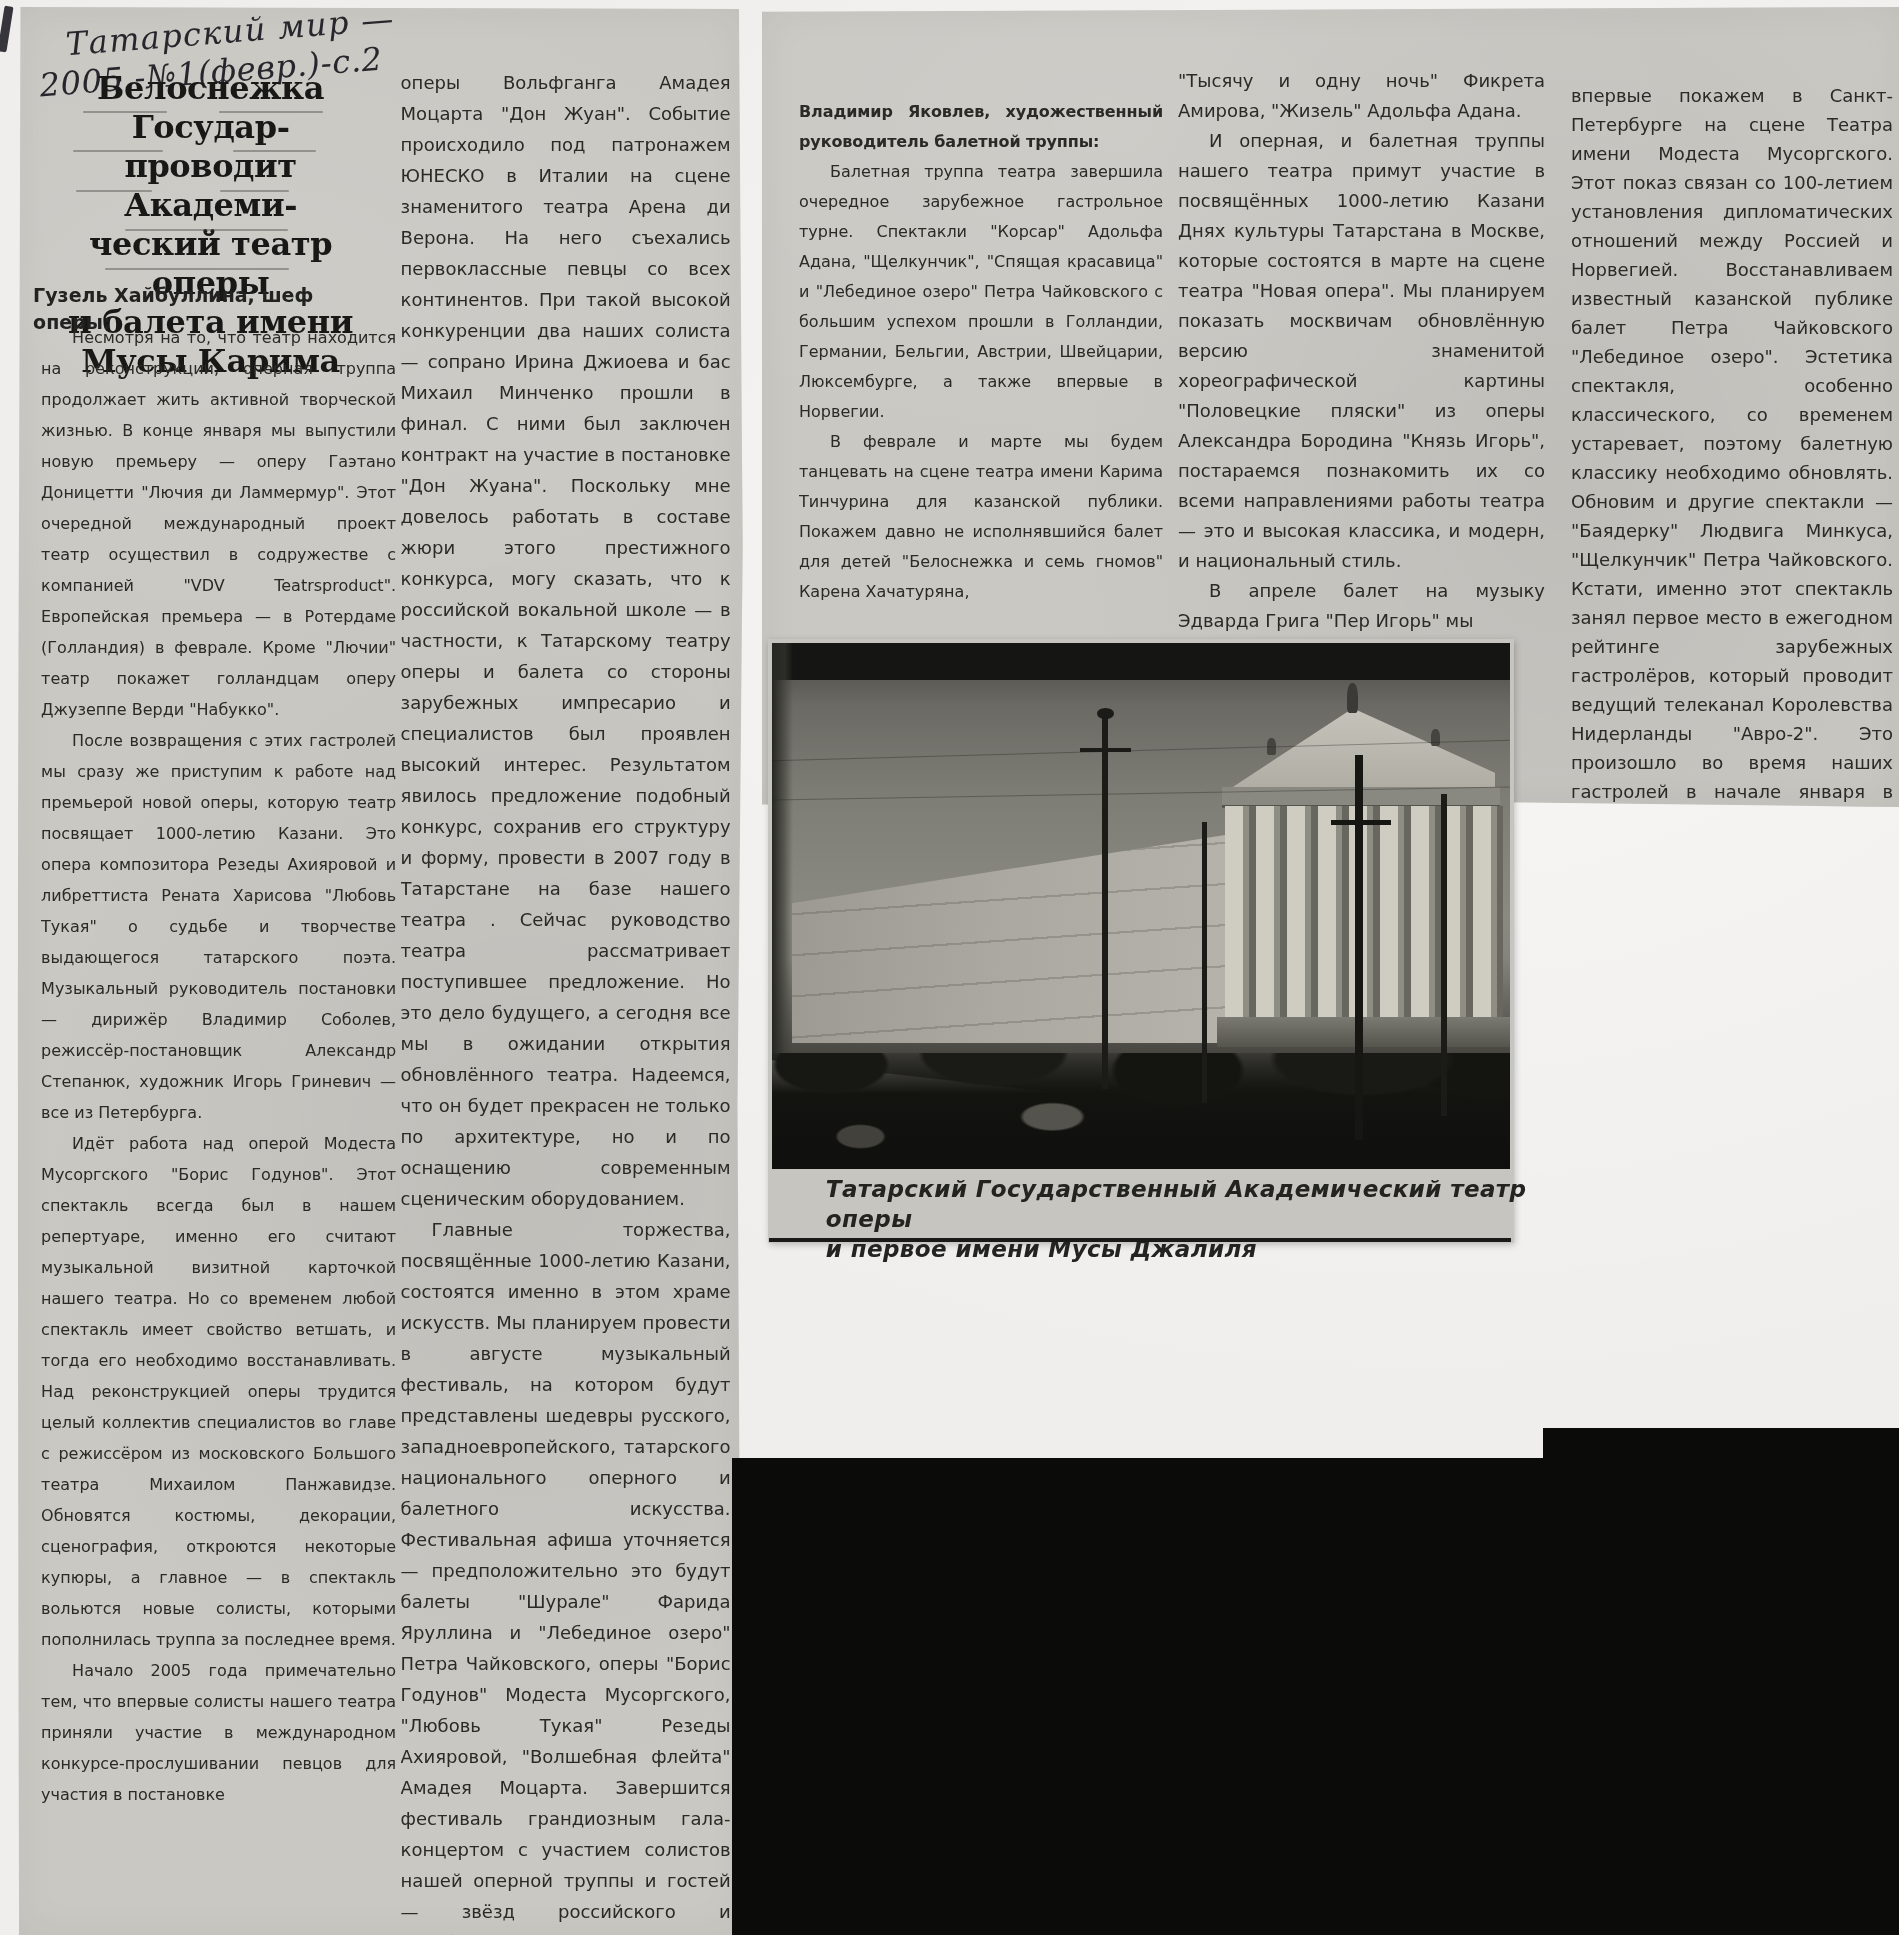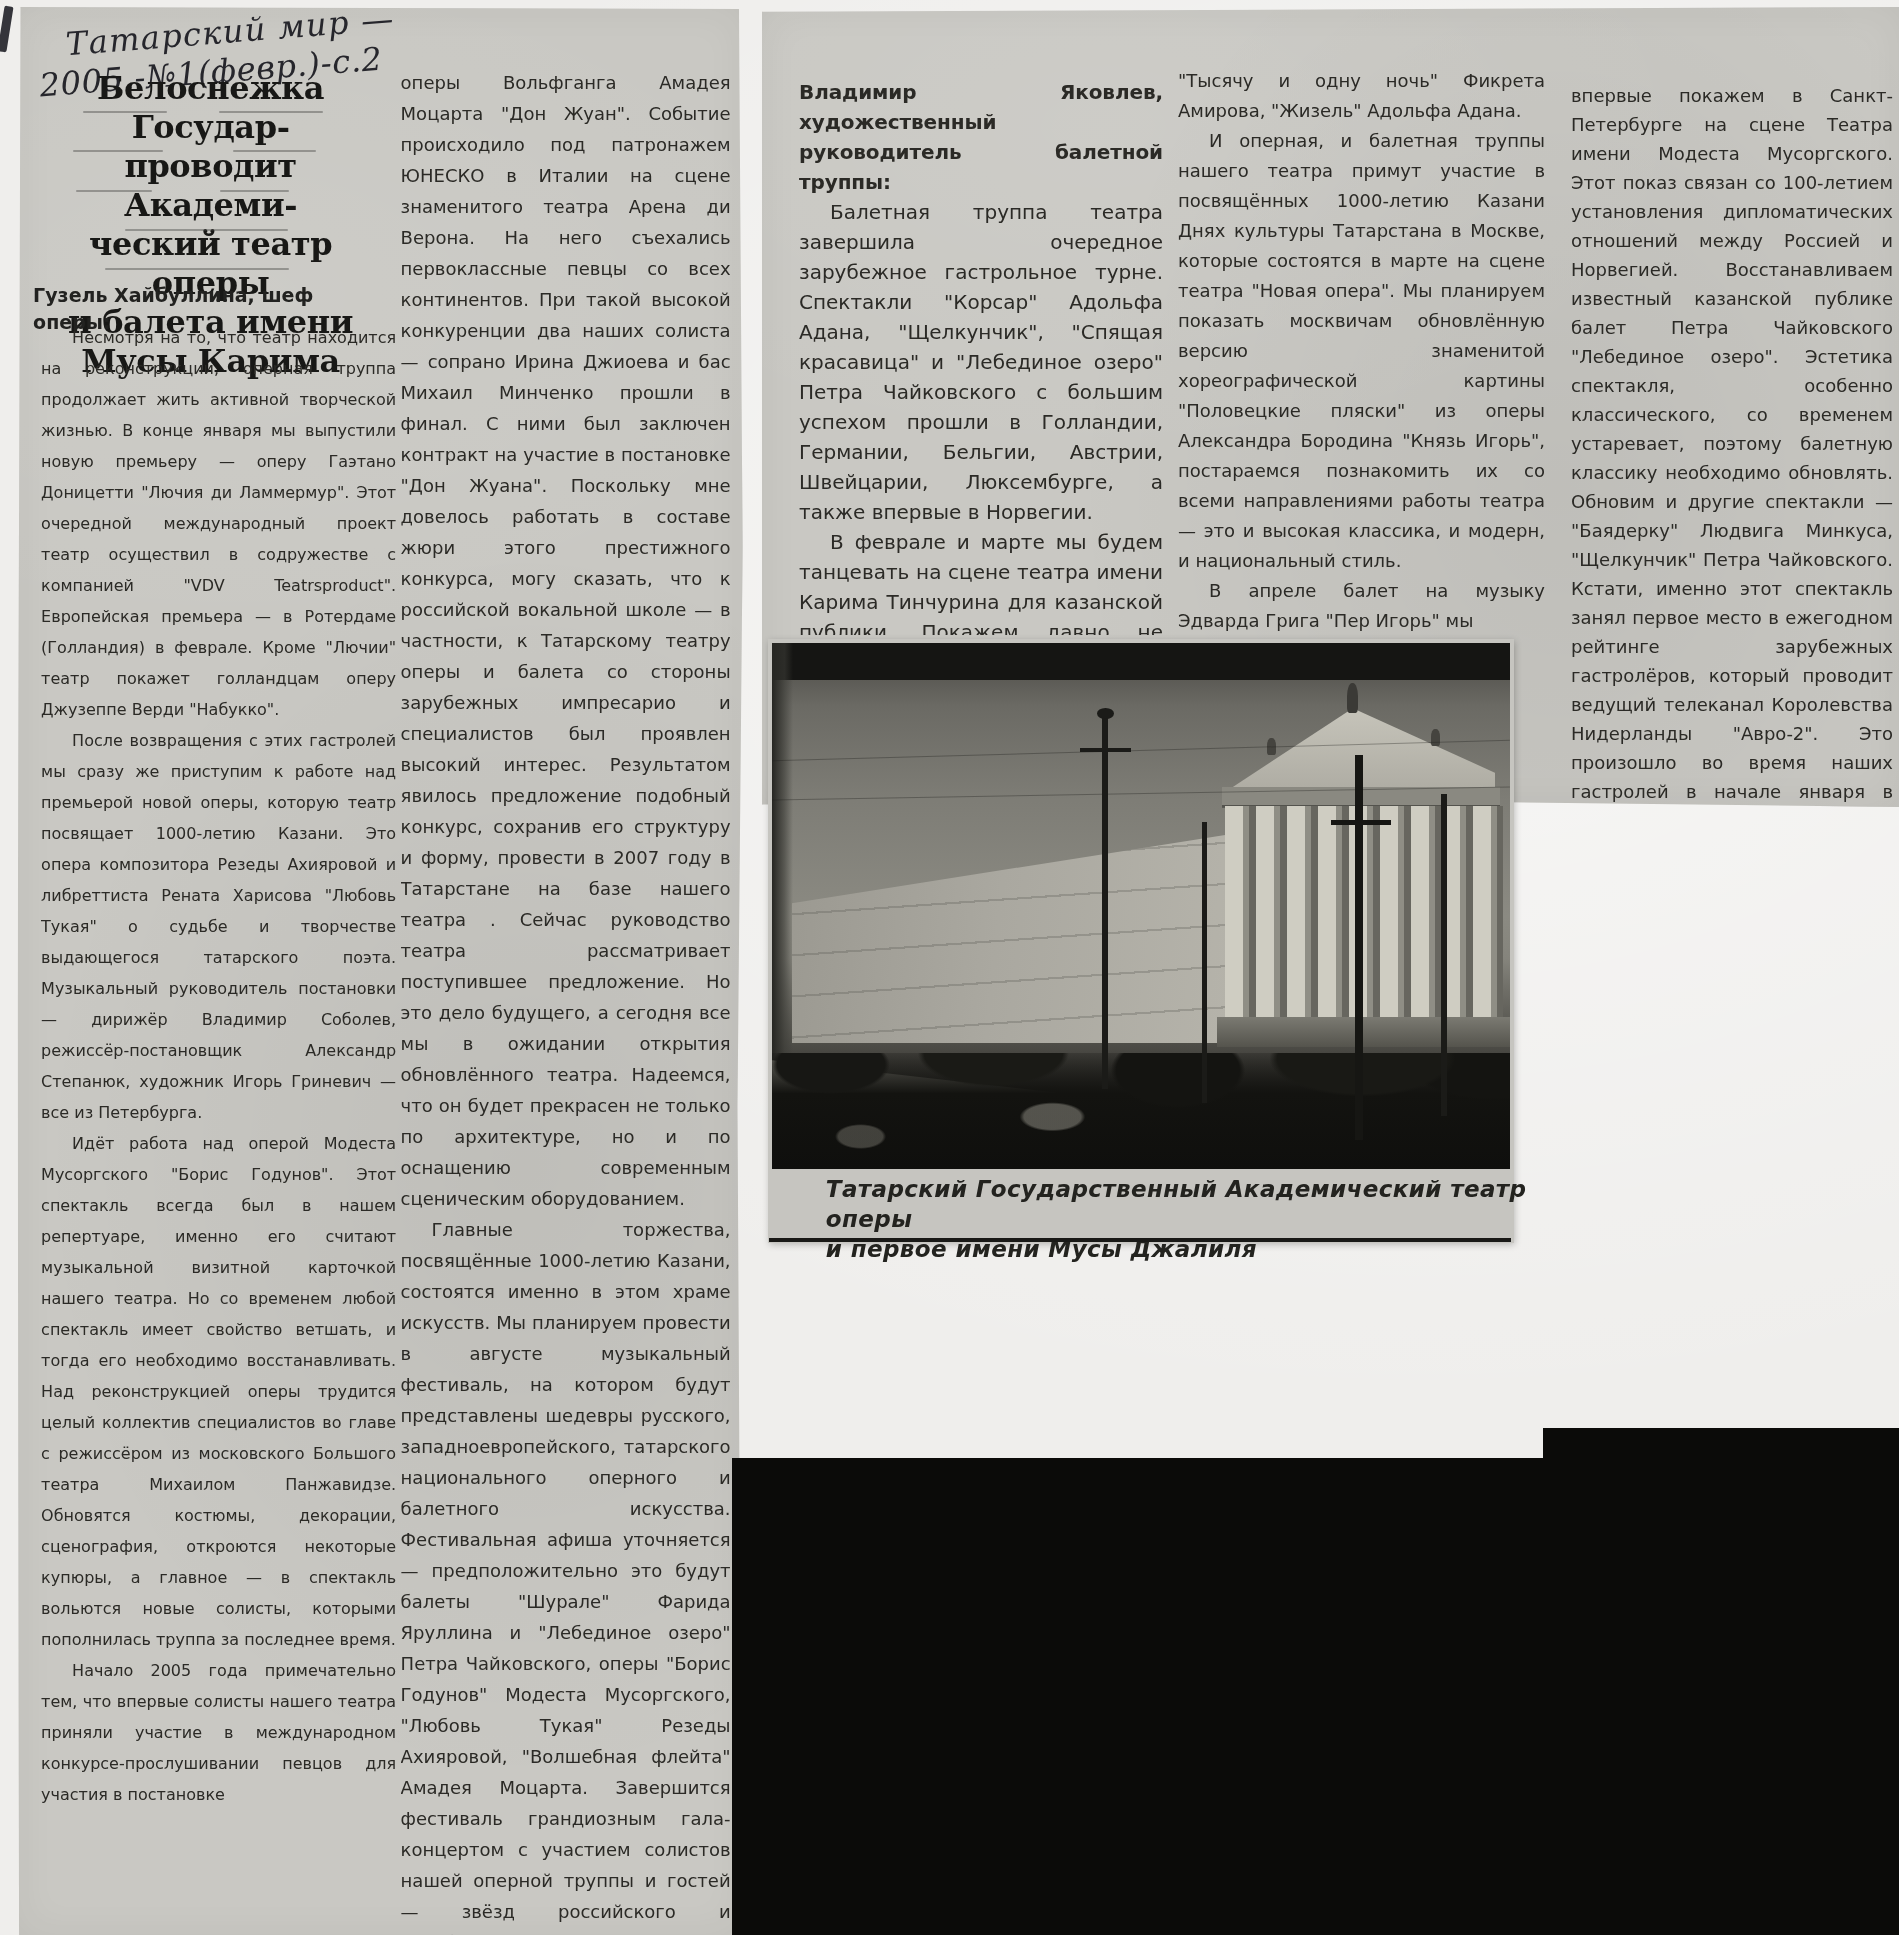--- a/index.html
+++ b/index.html
@@ -31,21 +31,21 @@
   
   .colbody{position:absolute;overflow:hidden;color:#2b2a26;text-align:justify;}
   .colbody p{margin:0;}
   .indent{text-indent:31px;}
   .noindent{text-indent:0;}
   .lead1{position:absolute;left:15.5px;top:275px;width:302px;
     font-weight:700;font-size:19px;line-height:27px;color:#222220;}
   .lead3{font-weight:700;letter-spacing:-0.1px;}
   #col1{left:15.5px;top:315px;width:355px;height:1614px;font-size:16px;line-height:31px;margin-left:8px;}
   #col2{left:383px;top:60px;width:330px;height:1869px;font-size:18px;line-height:31px;}
-  #col3{left:37px;top:70px;width:364px;height:558px;font-size:20px;line-height:30px;}
+  #col3{left:37px;top:90px;width:364px;height:558px;font-size:16px;line-height:30px;}
   #col4{left:416px;top:59px;width:367px;height:600px;font-size:18px;line-height:30px;}
   #col5{left:809px;top:74px;width:322px;height:722px;font-size:18px;line-height:29px;}
   
   #photo-piece{position:absolute;left:768px;top:639px;width:746px;height:604px;
     background:#c6c5c0;box-shadow:1.4px 2.1px 7px rgba(0,0,0,0.25);}
   .photo{position:absolute;left:4.2px;top:4.2px;width:738px;height:526px;overflow:hidden;
     background:linear-gradient(180deg,#3f3e3b 0%,#504f4a 3%,#6b6a64 12%,#7e7d76 30%,
       #8b8a82 52%,#85847c 60%,#6f6e67 66%,#55544e 74%,#2c2b28 86%,#1b1a18 100%);}
   .ph-topband{position:absolute;left:0;top:0;width:100%;height:37px;background:#151513;}
   .ph-leftedge{position:absolute;left:0;top:0;width:21px;height:100%;

